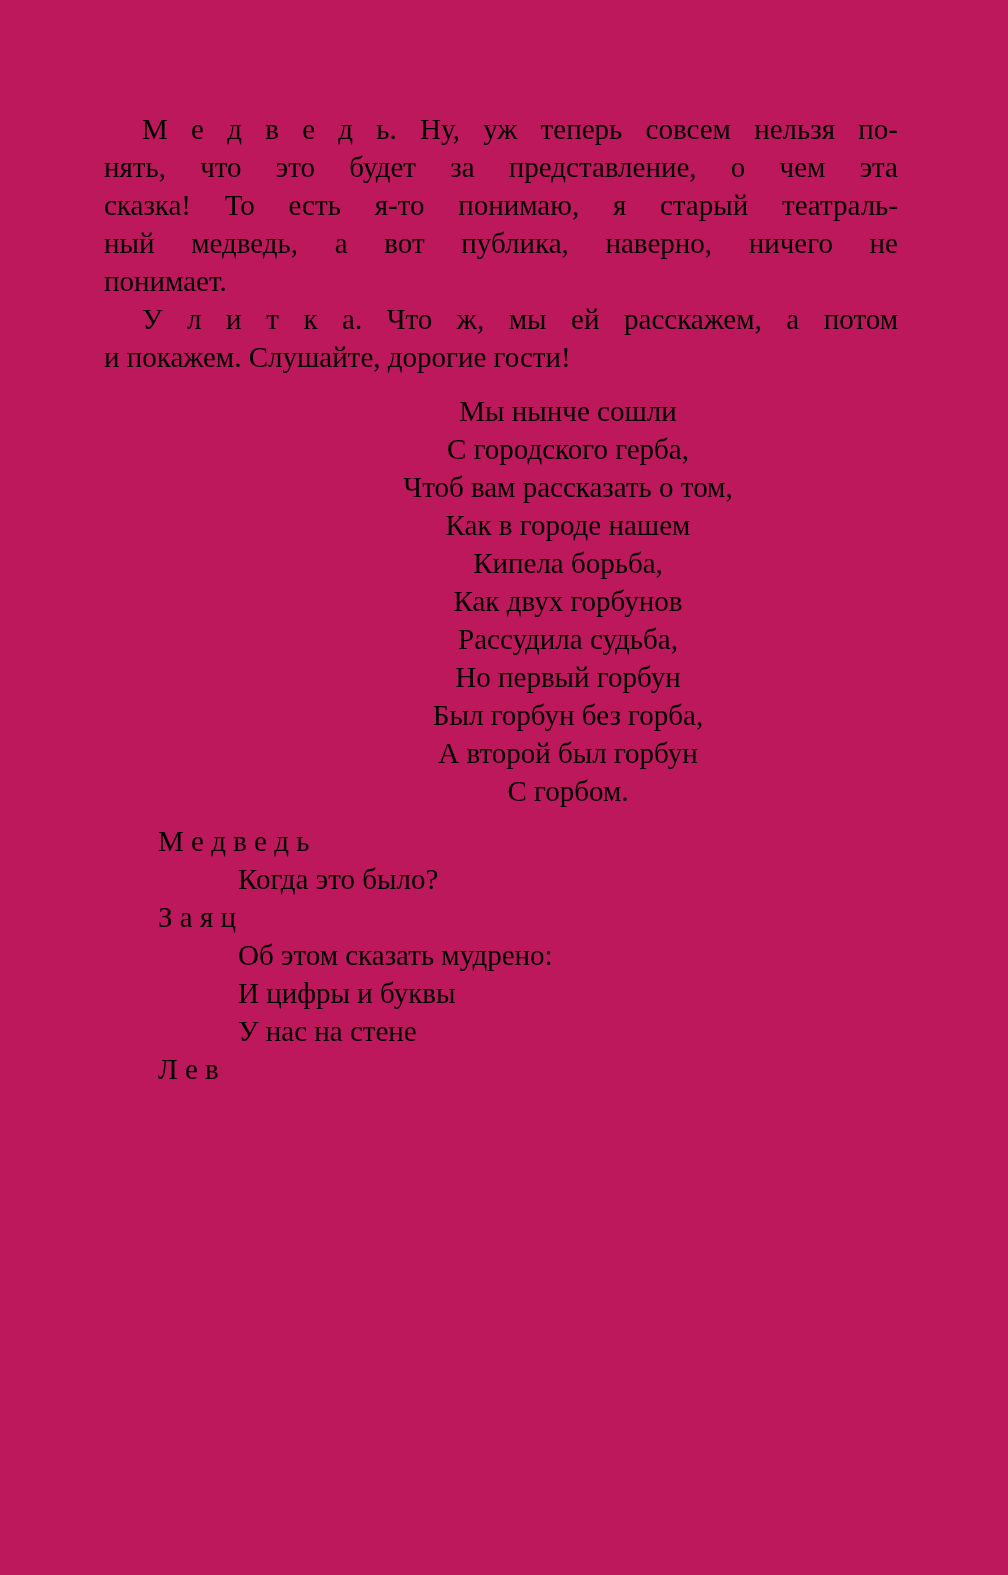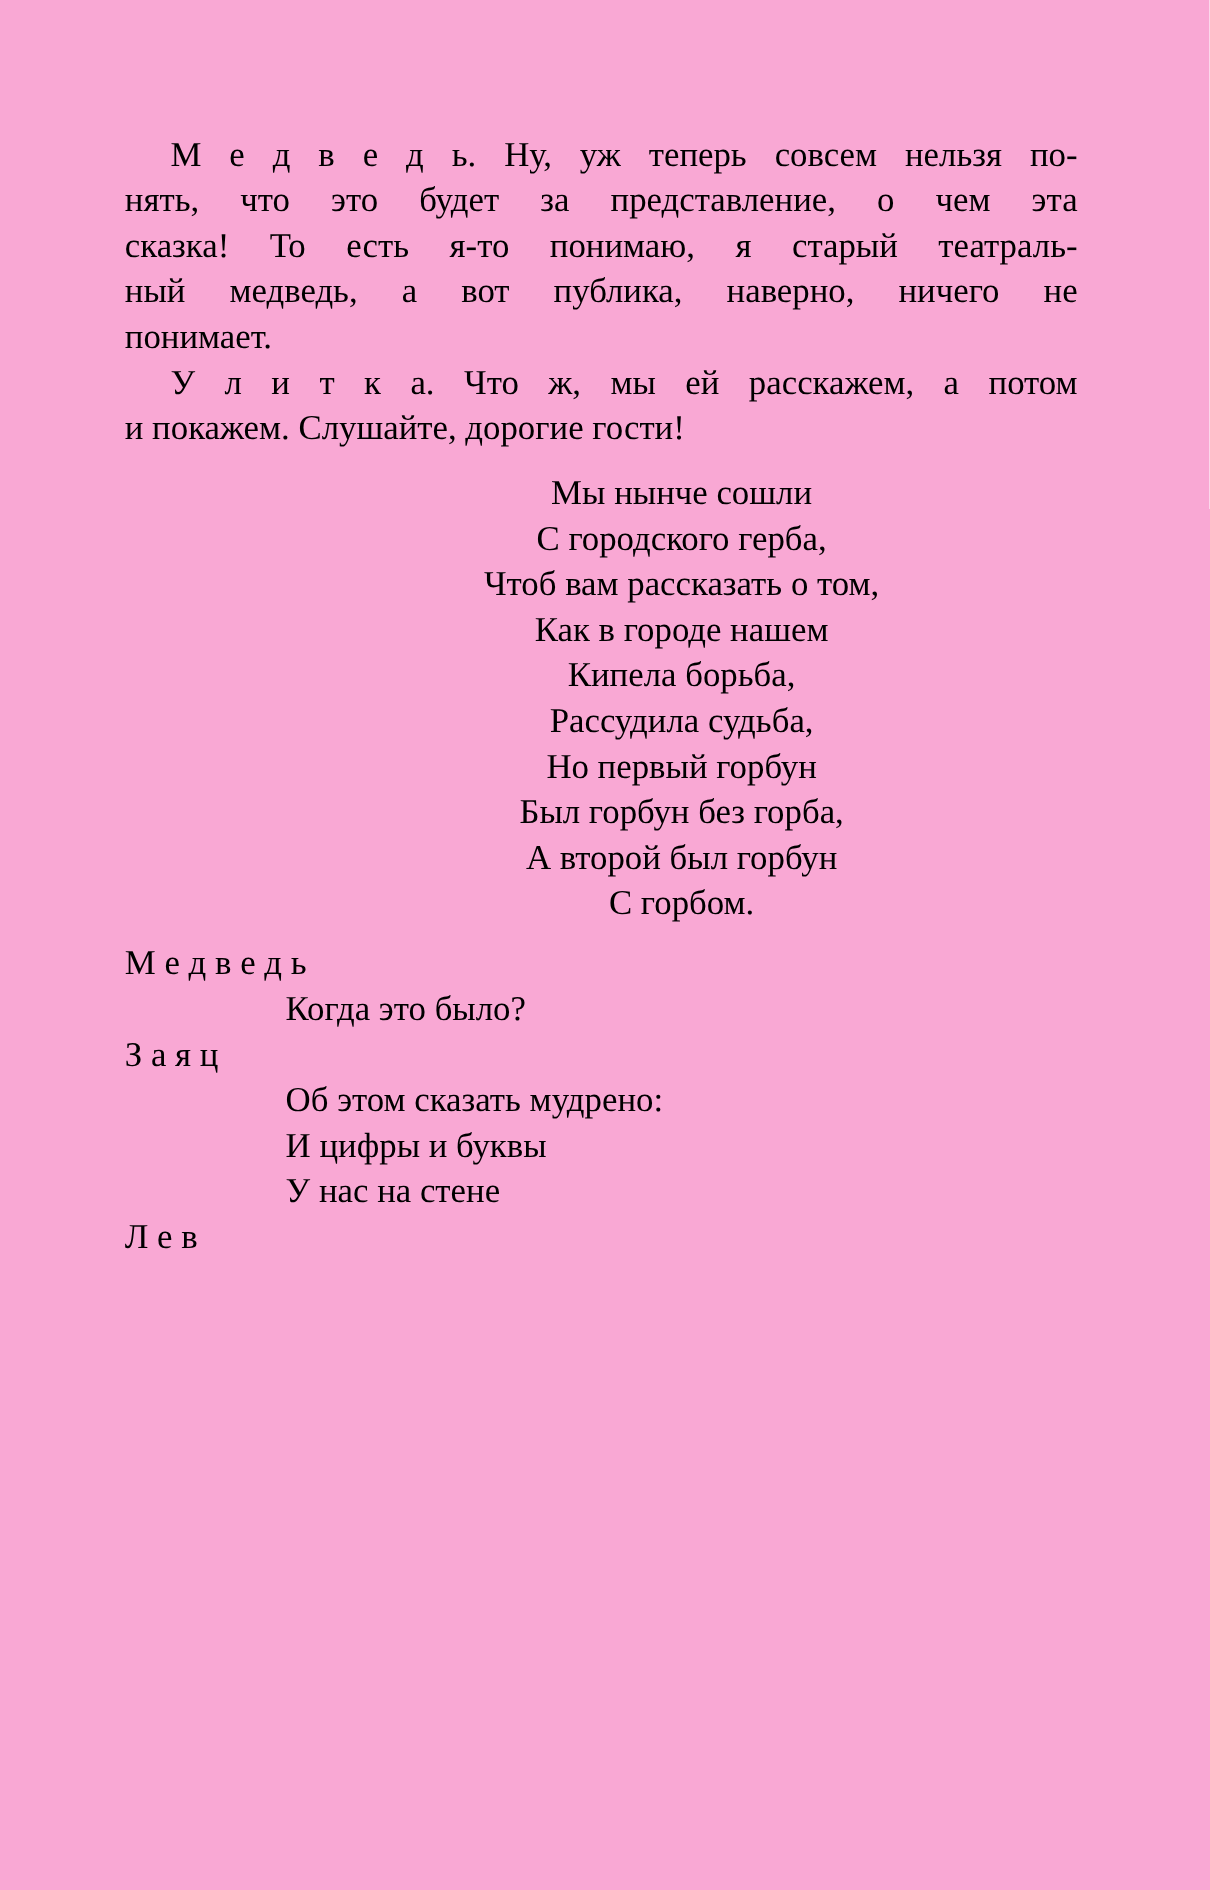--- a/index.html
+++ b/index.html
@@ -4,21 +4,21 @@
 <style>
   html, body {
     margin: 0;
     padding: 0;
     background: #ffffff;
   }
   .page {
     position: relative;
     width: 1008px;
     height: 1575px;
-    background: #f9a8d4;
+    background: #be185d;
     color: #000000;
     font-family: "Liberation Serif", "DejaVu Serif", serif;
     font-size: 29px;
     line-height: 38px;
     overflow: hidden;
     box-sizing: border-box;
   }
   .content {
     box-sizing: border-box;
     padding: 110px 110px 0 104px;
@@ -37,20 +37,21 @@
   }
   .verse-block {
     margin-left: 134px;
   }
   .verse-intro {
     margin-top: 16px;
     margin-bottom: 12px;
     text-align: center;
   }
   .speaker-heading {
+    margin-left: 54px;
   }
   .verse-line, .speaker-heading, .prose-line {
     height: 38px;
   }
 </style>
 </head>
 <body>
 
 <div class="page">
   <div class="content">
@@ -67,20 +68,21 @@
       <div class="prose-line first">У л и т к а. Что ж, мы ей расскажем, а потом</div>
       <div class="prose-line last">и покажем. Слушайте, дорогие гости!</div>
     </div>
 
     <div class="verse-block verse-intro">
       <div class="verse-line">Мы нынче сошли</div>
       <div class="verse-line">С городского герба,</div>
       <div class="verse-line">Чтоб вам рассказать о том,</div>
       <div class="verse-line">Как в городе нашем</div>
       <div class="verse-line">Кипела борьба,</div>
+      <div class="verse-line">Как двух горбунов</div>
       <div class="verse-line">Рассудила судьба,</div>
       <div class="verse-line">Но первый горбун</div>
       <div class="verse-line">Был горбун без горба,</div>
       <div class="verse-line">А второй был горбун</div>
       <div class="verse-line">С горбом.</div>
     </div>
 
     <div>
       <div class="speaker-heading">М е д в е д ь</div>
       <div class="verse-block">

